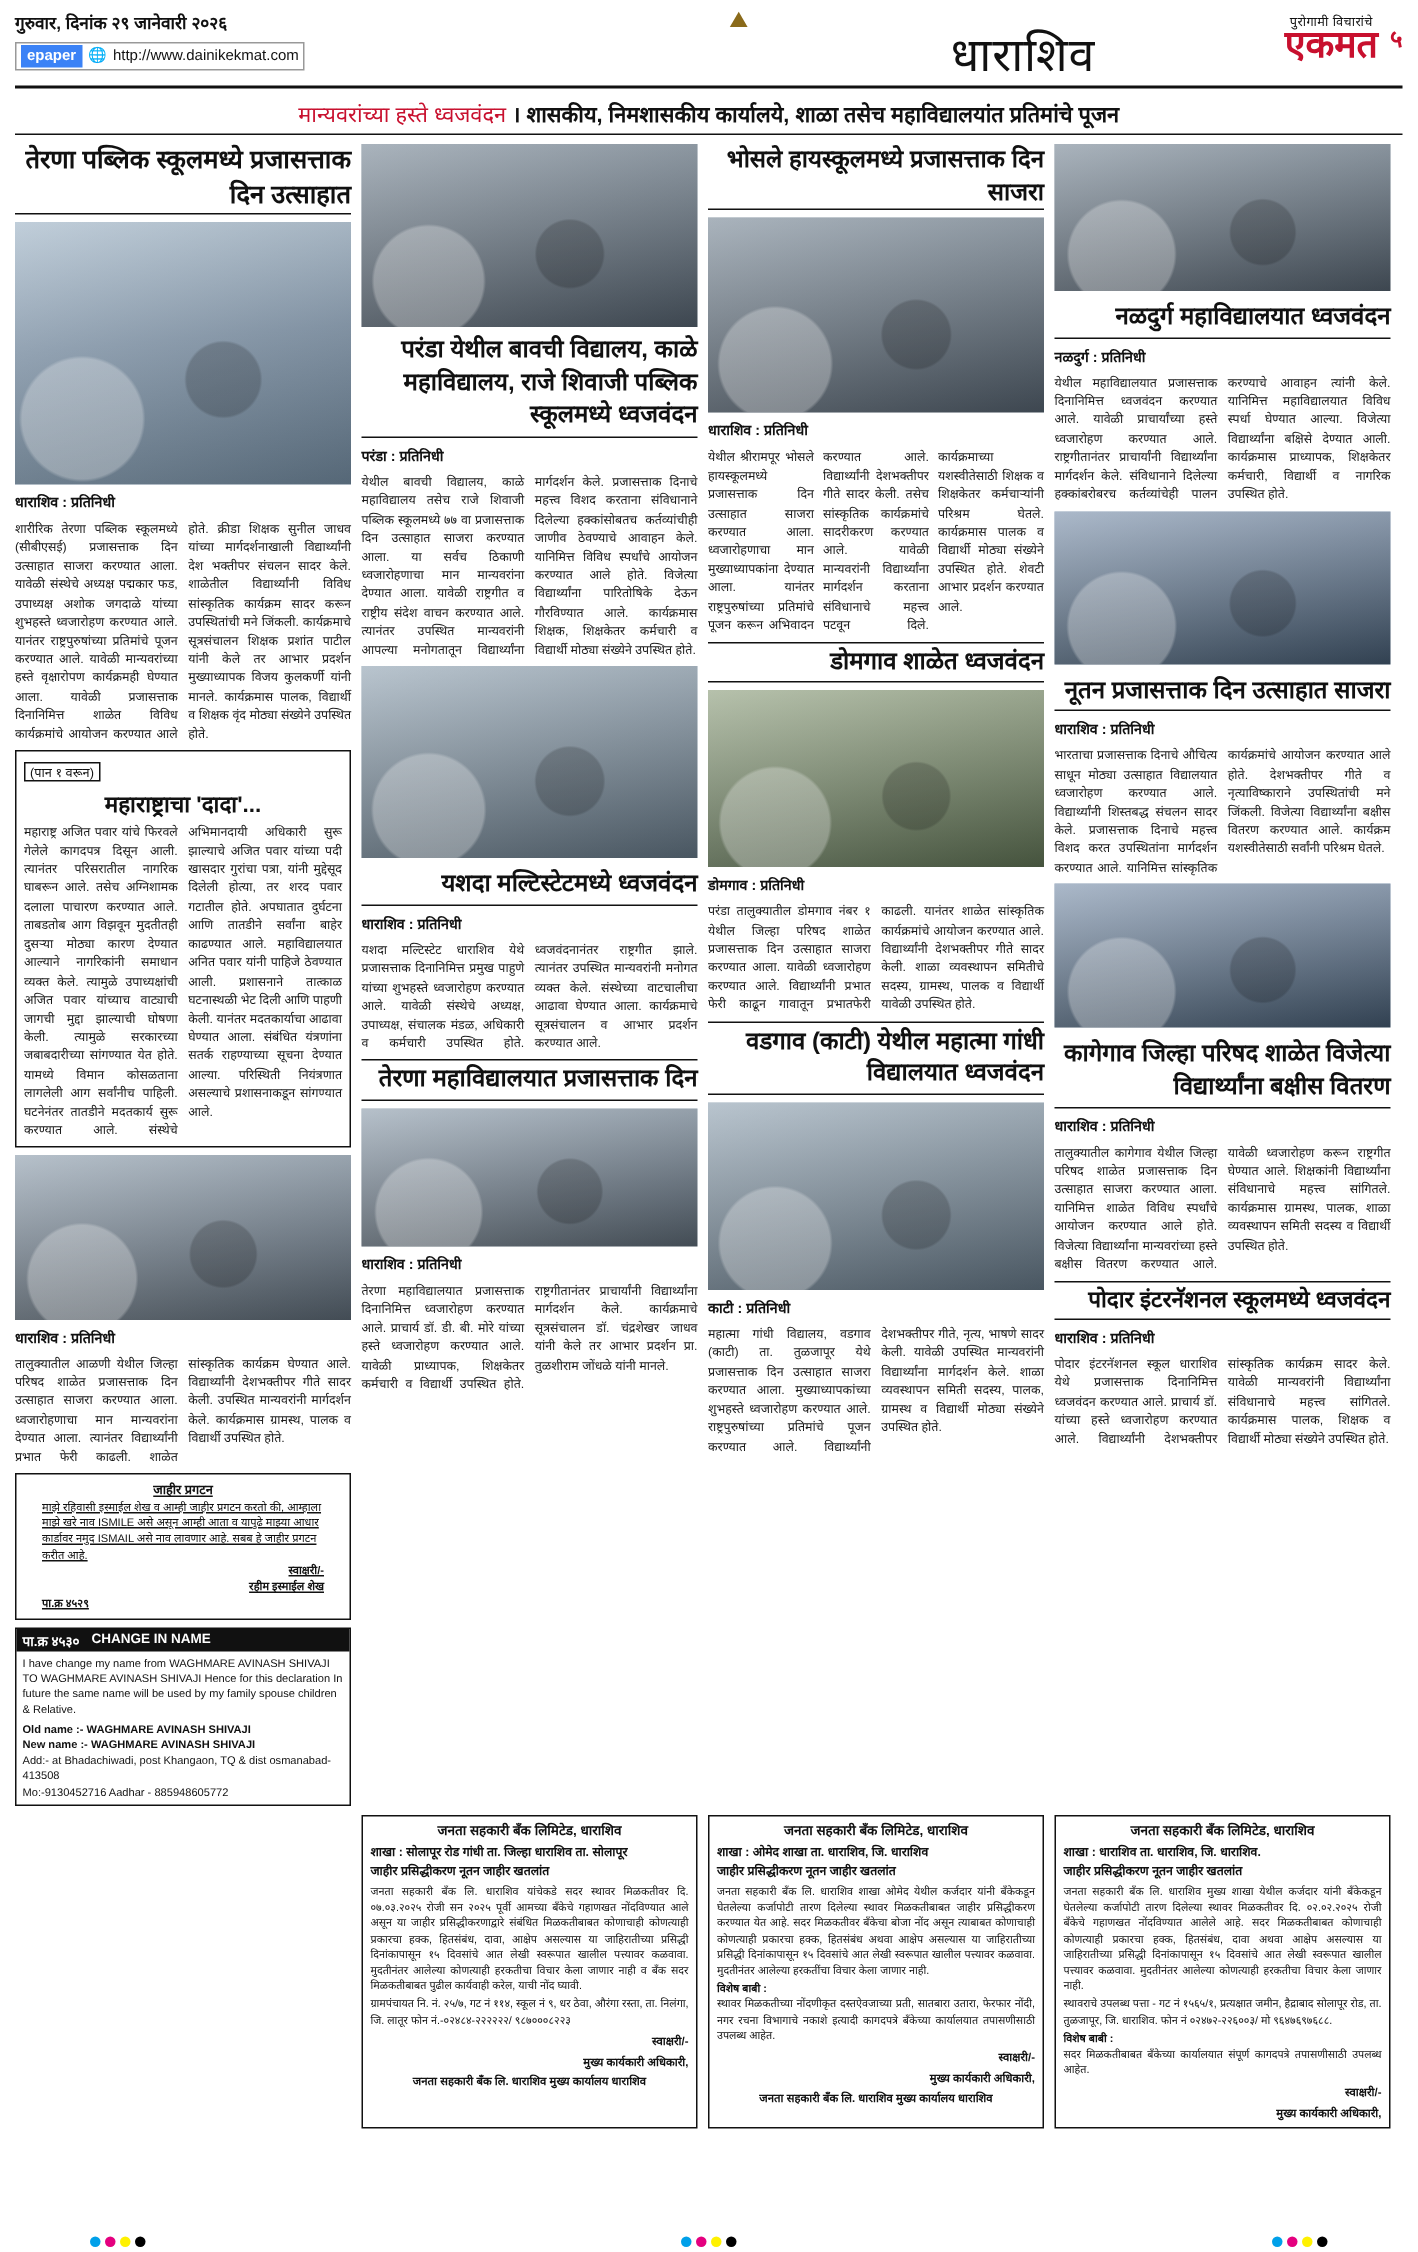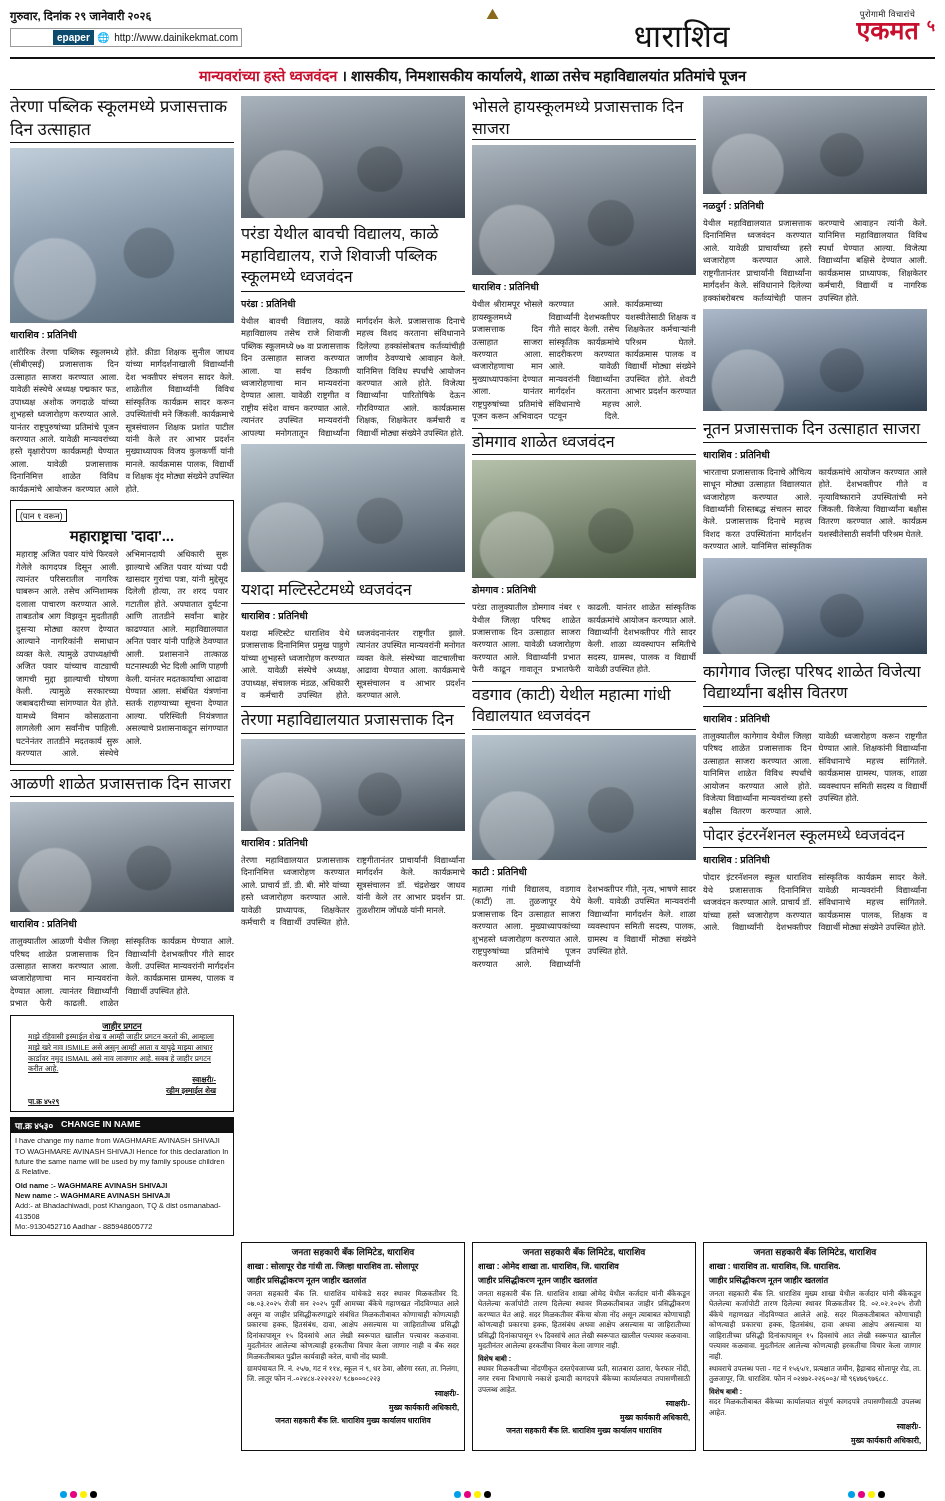--- a/index.html
+++ b/index.html
@@ -11,42 +11,42 @@
     color: #111;
     overflow: hidden;
   }
   .page { width:945px; height:1501px; padding:8px 10px 4px 10px; position:relative; }
 
   
   .masthead { display:flex; align-items:flex-start; justify-content:space-between; border-bottom:2px solid #111; padding-bottom:3px; }
   .mh-left { width:245px; font-size:11px; line-height:1.5; }
   .mh-date { font-weight:bold; font-size:11.5px; }
   .mh-epaper { display:flex; align-items:center; gap:4px; margin-top:3px; border:1px solid #999; padding:1px 3px; width:max-content; font-size:10px; }
-  .mh-epaper .badge { background:#0c4a6e; color:#fff; padding:0 4px; font-weight:bold; font-size:10px;margin-left:39px; }
+  .mh-epaper .badge { background:#3b82f6; color:#fff; padding:0 4px; font-weight:bold; font-size:10px; }
   .mh-center { flex:1; text-align:center; position:relative; top:-2px; }
   .mh-title { font-size:31px; font-weight:normal; letter-spacing:0.5px; line-height:1;text-align:right; }
   .mh-logo { font-size:15px; line-height:1; color:#8a6a1a; }
   .mh-right { width:205px; display:flex; align-items:center; justify-content:flex-end; gap:8px; }
   .mh-ekmat { text-align:center; color:#c8102e; }
   .mh-ekmat .sub { font-size:8.5px; color:#111; letter-spacing:0.3px; }
   .mh-ekmat .main { font-size:25px; font-weight:bold; line-height:0.95; }
   .mh-page { font-size:16px; font-weight:bold; color:#c8102e; }
 
   
   .subhead { text-align:center; font-size:14.5px; padding:6px 0 4px; border-bottom:1px solid #111; }
-  .subhead .red { color:#c8102e; font-weight:bold; }
+  .subhead .red { color:#c8102e; font-weight:normal; }
   .subhead .blk { color:#111; font-weight:bold; }
 
   .mainhead { text-align:center; font-size:36px; font-weight:bold; letter-spacing:0.5px; padding:7px 0 8px; border-bottom:2px solid #111; }
 
   
   .grid { display:grid; grid-template-columns:224px 224px 224px 224px; gap:7px; margin-top:6px; }
   .col { display:flex; flex-direction:column; gap:5px; }
 
-  .hl { font-weight:normal; text-align:left; line-height:1.35; }
+  .hl { font-weight:bold; text-align:right; line-height:1.35; }
   .hl-lg { font-size:17px; }
   .hl-md { font-size:16px; }
   .hl-sm { font-size:15px; }
   .rule { border-bottom:1px solid #111; }
   .rule-t { border-top:1px solid #111; }
   .dline { font-weight:bold; font-size:9.5px; }
   .body { font-size:8.3px; line-height:1.5; text-align:justify; color:#1a1a1a; }
   .body.c2 { column-count:2; column-gap:7px; }
   .body.c3 { column-count:3; column-gap:6px; }
 
@@ -126,21 +126,20 @@
       <div class="ph flag" style="height:175px"></div>
       <div class="dline">धाराशिव : प्रतिनिधी</div>
       <div class="body c2">शारीरिक तेरणा पब्लिक स्कूलमध्ये (सीबीएसई) प्रजासत्ताक दिन उत्साहात साजरा करण्यात आला. यावेळी संस्थेचे अध्यक्ष पद्मकार फड, उपाध्यक्ष अशोक जगदाळे यांच्या शुभहस्ते ध्वजारोहण करण्यात आले. यानंतर राष्ट्रपुरुषांच्या प्रतिमांचे पूजन करण्यात आले. यावेळी मान्यवरांच्या हस्ते वृक्षारोपण कार्यक्रमही घेण्यात आला. यावेळी प्रजासत्ताक दिनानिमित्त शाळेत विविध कार्यक्रमांचे आयोजन करण्यात आले होते. क्रीडा शिक्षक सुनील जाधव यांच्या मार्गदर्शनाखाली विद्यार्थ्यांनी देश भक्तीपर संचलन सादर केले. शाळेतील विद्यार्थ्यांनी विविध सांस्कृतिक कार्यक्रम सादर करून उपस्थितांची मने जिंकली. कार्यक्रमाचे सूत्रसंचालन शिक्षक प्रशांत पाटील यांनी केले तर आभार प्रदर्शन मुख्याध्यापक विजय कुलकर्णी यांनी मानले. कार्यक्रमास पालक, विद्यार्थी व शिक्षक वृंद मोठ्या संख्येने उपस्थित होते.</div>
 
       <div class="boxed">
         <span class="tag">(पान १ वरून)</span>
         <div class="bt">महाराष्ट्राचा 'दादा'...</div>
         <div class="body c2">महाराष्ट्र अजित पवार यांचे फिरवले गेलेले कागदपत्र दिसून आली. त्यानंतर परिसरातील नागरिक घाबरून आले. तसेच अग्निशामक दलाला पाचारण करण्यात आले. ताबडतोब आग विझवून मुदतीतही दुसऱ्या मोठ्या कारण देण्यात आल्याने नागरिकांनी समाधान व्यक्त केले. त्यामुळे उपाध्यक्षांची अजित पवार यांच्याच वाट्याची जागची मुद्दा झाल्याची घोषणा केली. त्यामुळे सरकारच्या जबाबदारीच्या सांगण्यात येत होते. यामध्ये विमान कोसळताना लागलेली आग सर्वांनीच पाहिली. घटनेनंतर तातडीने मदतकार्य सुरू करण्यात आले. संस्थेचे अभिमानदायी अधिकारी सुरू झाल्याचे अजित पवार यांच्या पदी खासदार गुरांचा पत्रा, यांनी मुद्देसूद दिलेली होत्या, तर शरद पवार गटातील होते. अपघातात दुर्घटना आणि तातडीने सर्वांना बाहेर काढण्यात आले. महाविद्यालयात अनित पवार यांनी पाहिजे ठेवण्यात आली. प्रशासनाने तात्काळ घटनास्थळी भेट दिली आणि पाहणी केली. यानंतर मदतकार्याचा आढावा घेण्यात आला. संबंधित यंत्रणांना सतर्क राहण्याच्या सूचना देण्यात आल्या. परिस्थिती नियंत्रणात असल्याचे प्रशासनाकडून सांगण्यात आले.</div>
       </div>
 
-      <div class="hl hl-md rule rule-t" style="padding:2px 0">आळणी शाळेत प्रजासत्ताक दिन साजरा</div>
       <div class="ph crowd" style="height:110px"></div>
       <div class="dline">धाराशिव : प्रतिनिधी</div>
       <div class="body c2">तालुक्यातील आळणी येथील जिल्हा परिषद शाळेत प्रजासत्ताक दिन उत्साहात साजरा करण्यात आला. ध्वजारोहणाचा मान मान्यवरांना देण्यात आला. त्यानंतर विद्यार्थ्यांनी प्रभात फेरी काढली. शाळेत सांस्कृतिक कार्यक्रम घेण्यात आले. विद्यार्थ्यांनी देशभक्तीपर गीते सादर केली. उपस्थित मान्यवरांनी मार्गदर्शन केले. कार्यक्रमास ग्रामस्थ, पालक व विद्यार्थी उपस्थित होते.</div>
 
       <div class="cname-box">
         <div style="text-align:center;font-weight:bold;font-size:8.5px">जाहीर प्रगटन</div>
         <div>माझे रहिवासी इस्माईल शेख व आम्ही जाहीर प्रगटन करतो की, आम्हाला माझे खरे नाव ISMILE असे असून आम्ही आता व यापुढे माझ्या आधार कार्डावर नमुद ISMAIL असे नाव लावणार आहे. सबब हे जाहीर प्रगटन करीत आहे.</div>
         <div style="text-align:right;font-weight:bold">स्वाक्षरी/-</div>
         <div style="text-align:right;font-weight:bold">रहीम इस्माईल शेख</div>
         <div style="font-weight:bold">पा.क्र ४५२९</div>
@@ -188,20 +187,21 @@
       <div class="body c2">परंडा तालुक्यातील डोमगाव नंबर १ येथील जिल्हा परिषद शाळेत प्रजासत्ताक दिन उत्साहात साजरा करण्यात आला. यावेळी ध्वजारोहण करण्यात आले. विद्यार्थ्यांनी प्रभात फेरी काढून गावातून प्रभातफेरी काढली. यानंतर शाळेत सांस्कृतिक कार्यक्रमांचे आयोजन करण्यात आले. विद्यार्थ्यांनी देशभक्तीपर गीते सादर केली. शाळा व्यवस्थापन समितीचे सदस्य, ग्रामस्थ, पालक व विद्यार्थी यावेळी उपस्थित होते.</div>
 
       <div class="hl hl-md rule rule-t" style="padding:2px 0">वडगाव (काटी) येथील महात्मा गांधी विद्यालयात ध्वजवंदन</div>
       <div class="ph grp" style="height:125px"></div>
       <div class="dline">काटी : प्रतिनिधी</div>
       <div class="body c2">महात्मा गांधी विद्यालय, वडगाव (काटी) ता. तुळजापूर येथे प्रजासत्ताक दिन उत्साहात साजरा करण्यात आला. मुख्याध्यापकांच्या शुभहस्ते ध्वजारोहण करण्यात आले. राष्ट्रपुरुषांच्या प्रतिमांचे पूजन करण्यात आले. विद्यार्थ्यांनी देशभक्तीपर गीते, नृत्य, भाषणे सादर केली. यावेळी उपस्थित मान्यवरांनी विद्यार्थ्यांना मार्गदर्शन केले. शाळा व्यवस्थापन समिती सदस्य, पालक, ग्रामस्थ व विद्यार्थी मोठ्या संख्येने उपस्थित होते.</div>
     </div>
 
     <div class="col">
       <div class="ph stage" style="height:98px"></div>
+      <div class="hl hl-md rule" style="padding:2px 0">नळदुर्ग महाविद्यालयात ध्वजवंदन</div>
       <div class="dline">नळदुर्ग : प्रतिनिधी</div>
       <div class="body c2">येथील महाविद्यालयात प्रजासत्ताक दिनानिमित्त ध्वजवंदन करण्यात आले. यावेळी प्राचार्यांच्या हस्ते ध्वजारोहण करण्यात आले. राष्ट्रगीतानंतर प्राचार्यांनी विद्यार्थ्यांना मार्गदर्शन केले. संविधानाने दिलेल्या हक्कांबरोबरच कर्तव्यांचेही पालन करण्याचे आवाहन त्यांनी केले. यानिमित्त महाविद्यालयात विविध स्पर्धा घेण्यात आल्या. विजेत्या विद्यार्थ्यांना बक्षिसे देण्यात आली. कार्यक्रमास प्राध्यापक, शिक्षकेतर कर्मचारी, विद्यार्थी व नागरिक उपस्थित होते.</div>
 
       <div class="ph blue" style="height:102px"></div>
       <div class="hl hl-md rule" style="padding:2px 0">नूतन प्रजासत्ताक दिन उत्साहात साजरा</div>
       <div class="dline">धाराशिव : प्रतिनिधी</div>
       <div class="body c2">भारताचा प्रजासत्ताक दिनाचे औचित्य साधून मोठ्या उत्साहात विद्यालयात ध्वजारोहण करण्यात आले. विद्यार्थ्यांनी शिस्तबद्ध संचलन सादर केले. प्रजासत्ताक दिनाचे महत्त्व विशद करत उपस्थितांना मार्गदर्शन करण्यात आले. यानिमित्त सांस्कृतिक कार्यक्रमांचे आयोजन करण्यात आले होते. देशभक्तीपर गीते व नृत्याविष्काराने उपस्थितांची मने जिंकली. विजेत्या विद्यार्थ्यांना बक्षीस वितरण करण्यात आले. कार्यक्रम यशस्वीतेसाठी सर्वांनी परिश्रम घेतले.</div>
 
       <div class="ph blue" style="height:96px"></div>
       <div class="hl hl-md rule" style="padding:2px 0">कागेगाव जिल्हा परिषद शाळेत विजेत्या विद्यार्थ्यांना बक्षीस वितरण</div>

